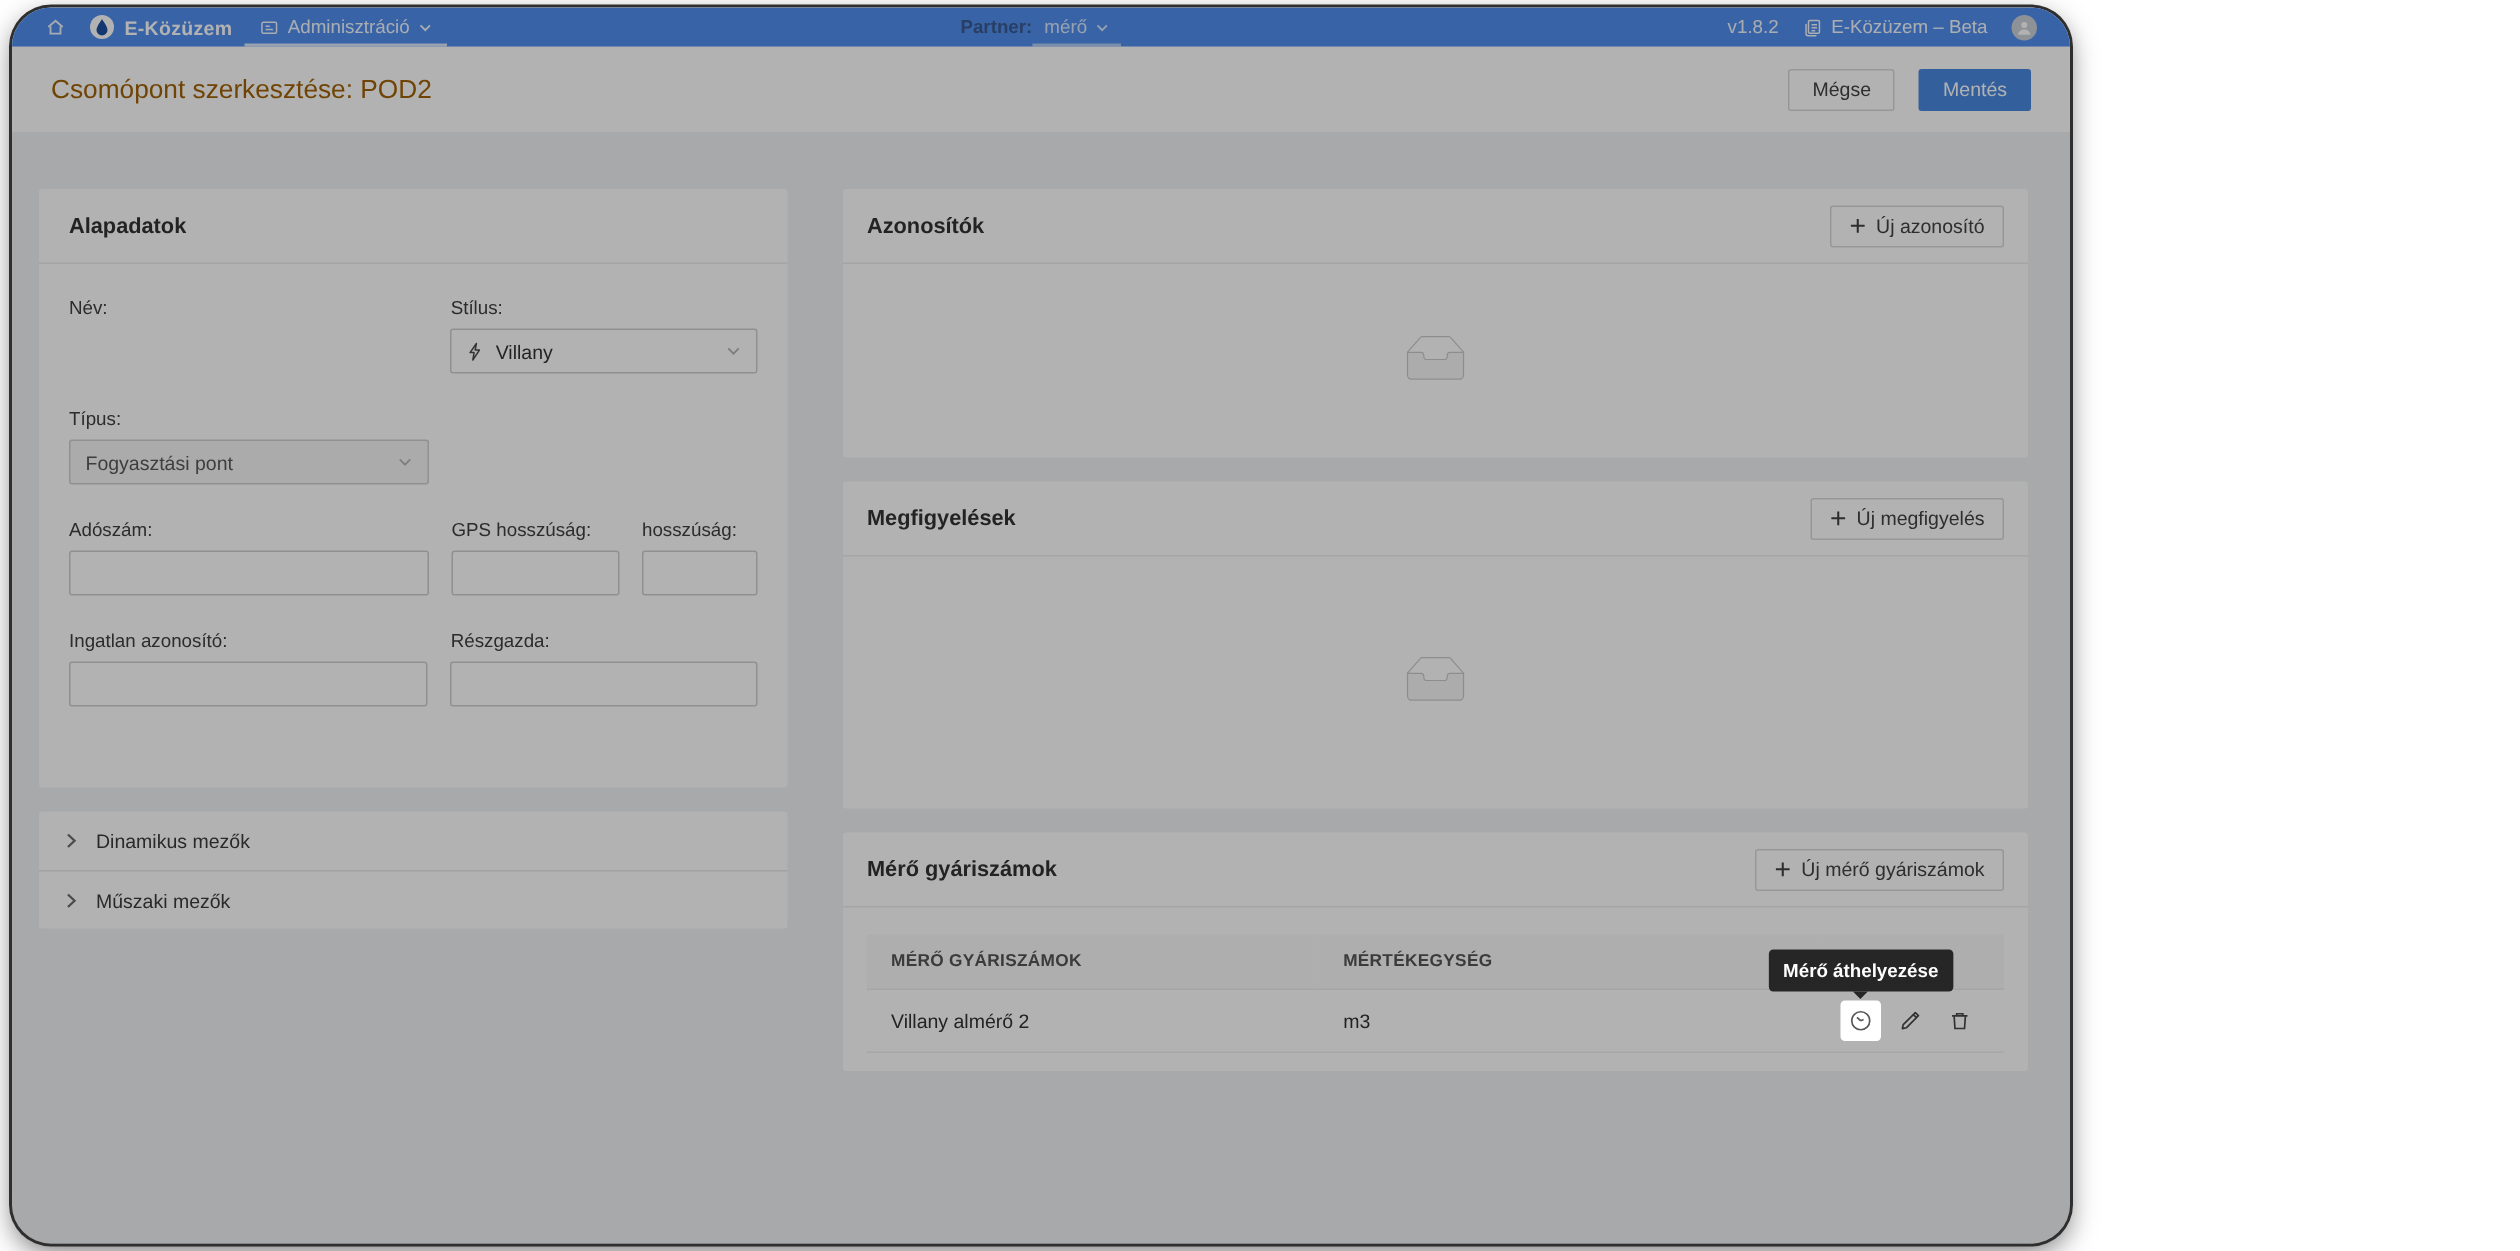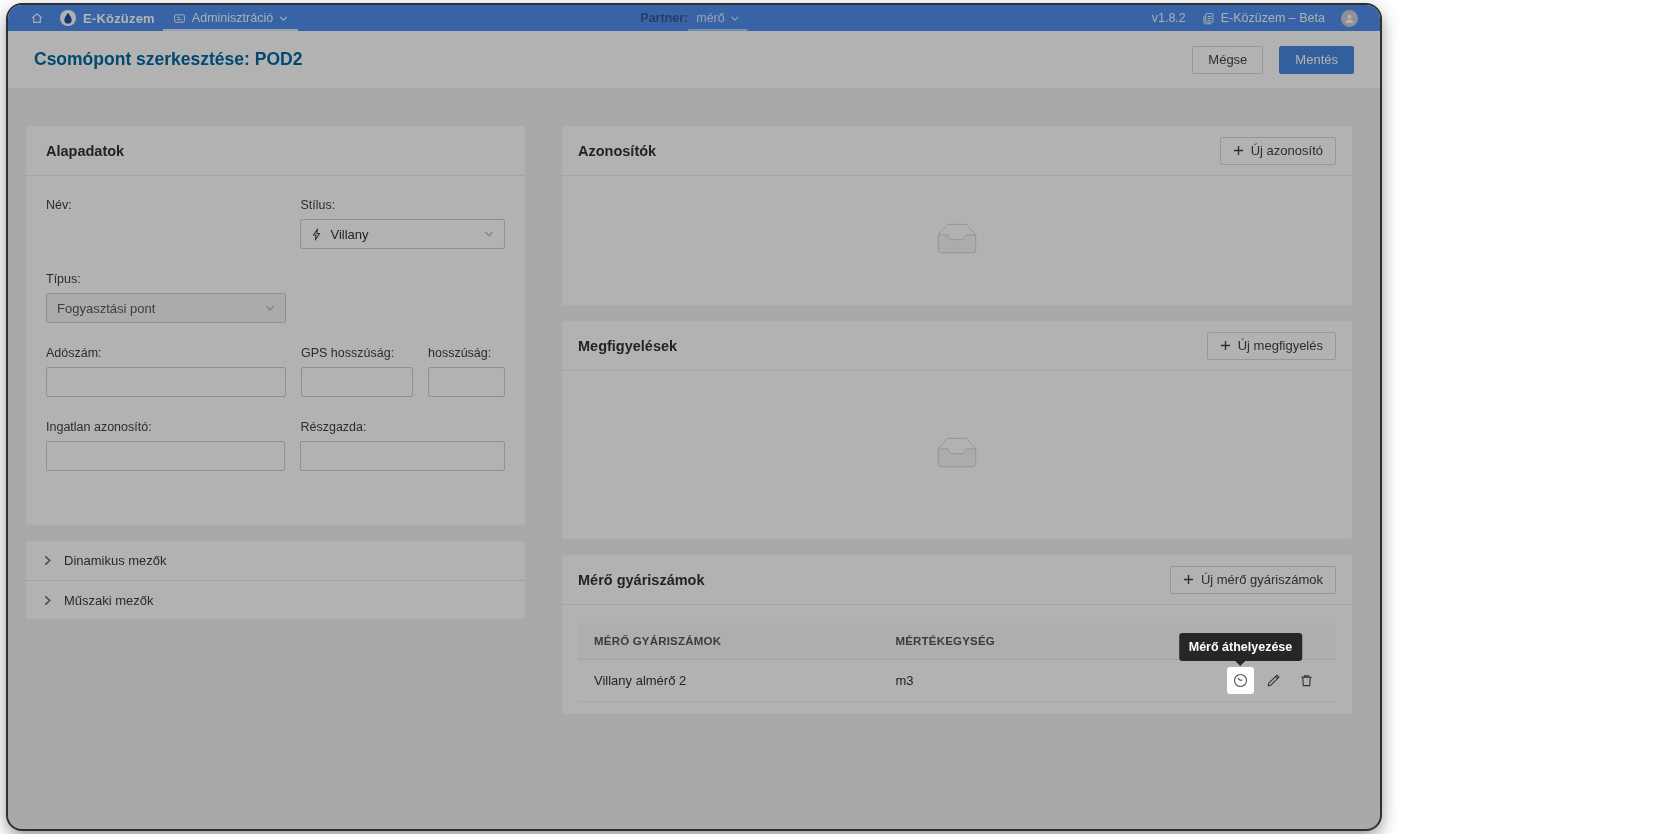--- a/index.html
+++ b/index.html
@@ -1,18 +1,18 @@
 <!DOCTYPE html>
 <html lang="hu"><head>
 <meta charset="utf-8">
 <style>
   * { margin:0; padding:0; box-sizing:border-box; }
   html,body { width:1680px; height:834px; background:#ffffff; font-family:"Liberation Sans", sans-serif; overflow:hidden; }
 
-  .window { position:absolute; left:8px; top:5px; width:1372px; height:824px; border-radius:14px;
+  .window { position:absolute; left:8px; top:5px; width:1372px; height:824px; border-radius:26px;
             background:#f0f2f5; overflow:hidden;
             box-shadow:0 0 0 2px #2f2f2f, 0 6px 18px rgba(0,0,0,.5); }
 
   
   .navbar { position:relative; height:26px; background:#5190ef; display:flex; align-items:stretch;
             padding:0 14px; color:#fff; font-size:12.5px; }
   .nav-left, .nav-right { display:flex; align-items:stretch; }
   .nav-right { margin-left:auto; }
   .nav-cell { display:flex; align-items:center; gap:7px; padding:0 8px; }
   .nav-home { color:#eef4ff; }
@@ -24,21 +24,21 @@
                   display:flex; align-items:stretch; }
   .partner-label { display:flex; align-items:center; font-weight:700; color:#3b5a91; }
   .partner-select { display:flex; align-items:center; gap:6px; color:#d9e7fb; cursor:pointer;
                     border-bottom:2px solid rgba(255,255,255,.55); padding:2px 8px 0 8px; }
   .nav-version { color:rgba(255,255,255,.92); }
   .env-badge { display:flex; align-items:center; gap:6px; color:rgba(255,255,255,.95); }
   .avatar { width:17px; height:17px; border-radius:50%; background:#ccd1d8; display:flex; align-items:center; justify-content:center; }
 
   
   .page-header { height:57px; background:#fff; display:flex; align-items:center; padding:0 26px; }
-  .page-title { font-size:17.5px; font-weight:700; color:#0369a1; }
+  .page-title { font-size:17.5px; font-weight:400; color:#a16207; }
   .header-actions { margin-left:auto; display:flex; gap:16px; }
   .btn { height:28px; display:inline-flex; align-items:center; gap:7px; padding:0 15px; font-size:13px;
          border-radius:2px; border:1px solid #d9d9d9; background:#fff; color:#424242; cursor:pointer;
          font-family:"Liberation Sans", sans-serif; }
   .btn-primary { background:#4a8ae0; border-color:#4a8ae0; color:#fff; }
 
   
   .content { padding:38px 28px 40px 18px; display:grid; grid-template-columns:499px 1fr; column-gap:37px; align-items:start; }
   .card { background:#fff; border-radius:2px; }
   .card-header { display:flex; align-items:center; justify-content:space-between; min-height:50px;

